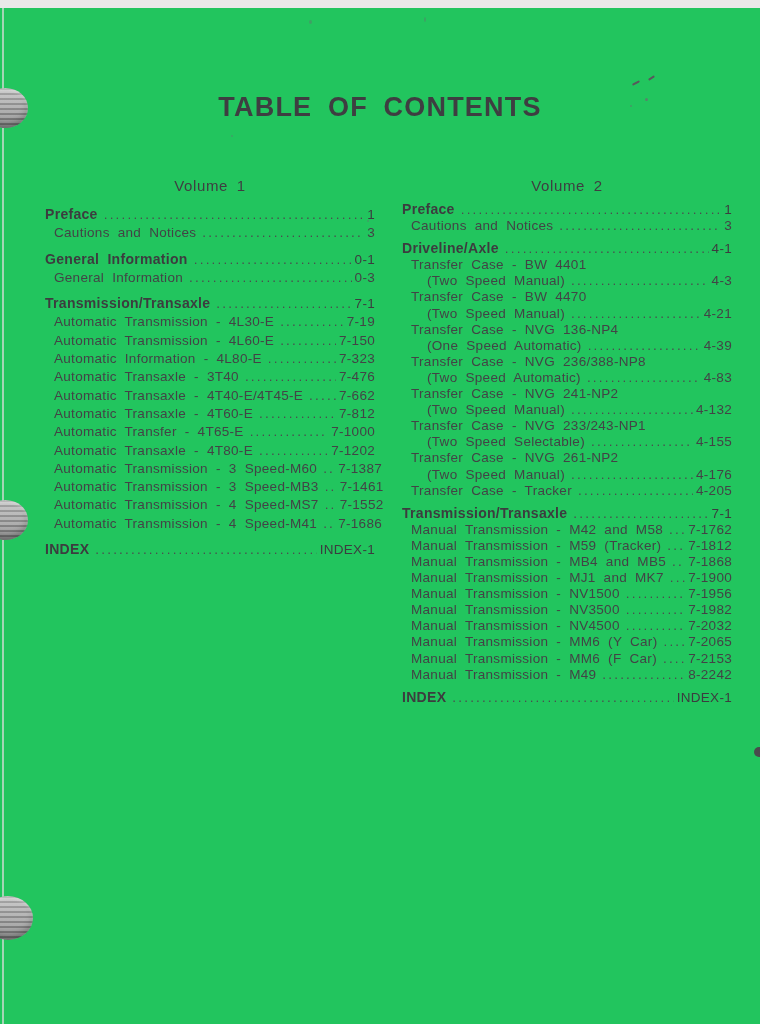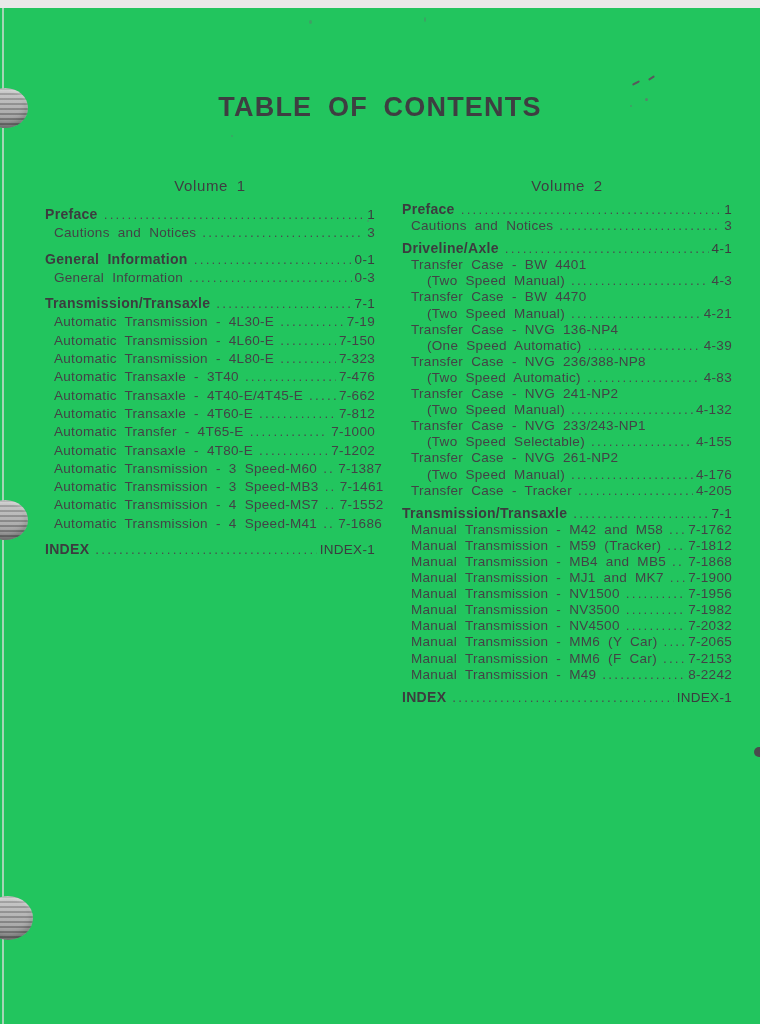--- a/index.html
+++ b/index.html
@@ -112,21 +112,21 @@
         <span class="lbl">Automatic Transmission - 4L30-E</span>
         <span class="dots"></span>
         <span class="pg">7-19</span>
       </div>
       <div class="row sub">
         <span class="lbl">Automatic Transmission - 4L60-E</span>
         <span class="dots"></span>
         <span class="pg">7-150</span>
       </div>
       <div class="row sub">
-        <span class="lbl">Automatic Transmission - 4L80-E</span>
+        <span class="lbl">Automatic Information - 4L80-E</span>
         <span class="dots"></span>
         <span class="pg">7-323</span>
       </div>
       <div class="row sub">
         <span class="lbl">Automatic Transaxle - 3T40</span>
         <span class="dots"></span>
         <span class="pg">7-476</span>
       </div>
       <div class="row sub">
         <span class="lbl">Automatic Transaxle - 4T40-E/4T45-E</span>

